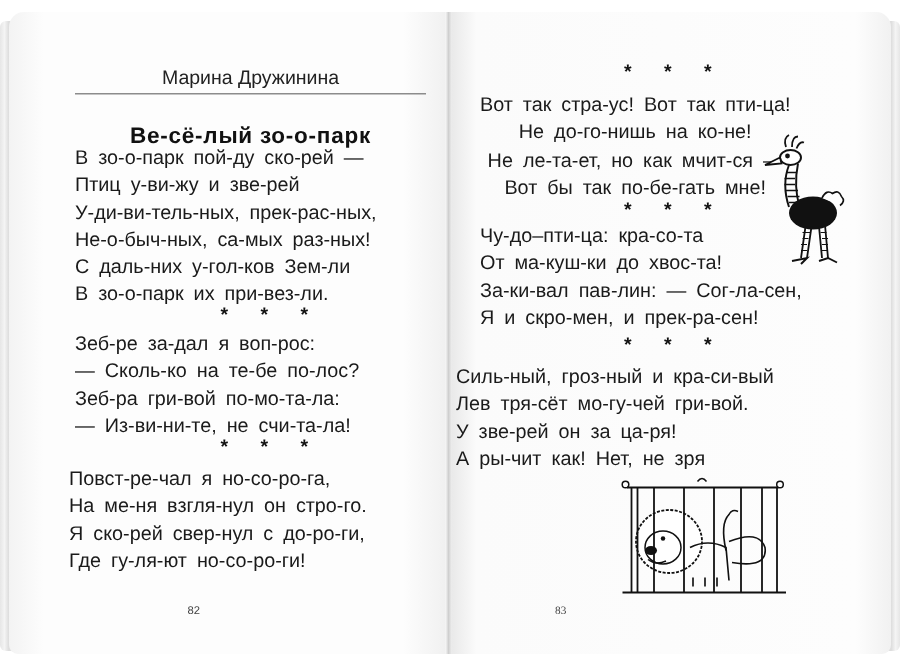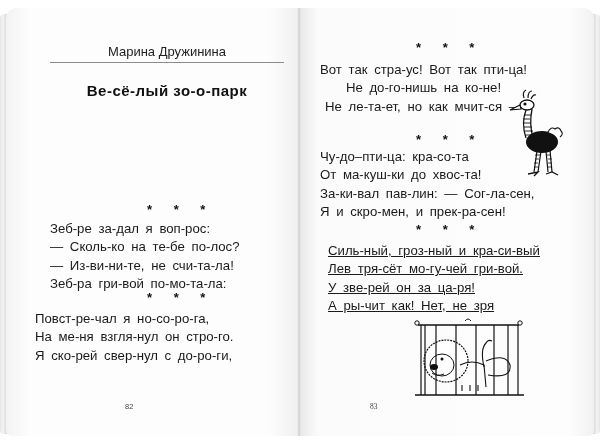--- a/index.html
+++ b/index.html
@@ -45,60 +45,70 @@
 
   <div class="page page-left"></div>
 
   <div class="page page-right"></div>
   <div class="spine"></div>
 
   <div class="author">Марина Дружинина</div>
   <div class="rule"></div>
   <div class="title">Ве-сё-лый  зо-о-парк</div>
 
+  <div class="stanza" style="left:50px; top:96px;">
+    <div>В зо-о-парк пой-ду ско-рей —</div>
+    <div>Птиц у-ви-жу и зве-рей</div>
+    <div>У-ди-ви-тель-ных, прек-рас-ных,</div>
+    <div>Не-о-быч-ных, са-мых раз-ных!</div>
+    <div>С даль-них у-гол-ков Зем-ли</div>
+    <div>В зо-о-парк их при-вез-ли.</div>
+  </div>
 
   <div class="stars" style="left:147px; top:202px;">* * *</div>
 
   <div class="stanza" style="left:50px; top:220px;">
     <div>Зеб-ре за-дал я воп-рос:</div>
     <div>— Сколь-ко на те-бе по-лос?</div>
+    <div>Зеб-ра гри-вой по-мо-та-ла:</div>
     <div>— Из-ви-ни-те, не счи-та-ла!</div>
-    <div>Зеб-ра гри-вой по-мо-та-ла:</div>
   </div>
 
   <div class="stars" style="left:147px; top:290px;">* * *</div>
 
-  <div class="stanza" style="left:35px; top:310px;">
+  <div class="stanza" style="left:46px; top:310px;">
     <div>Повст-ре-чал я но-со-ро-га,</div>
     <div>На ме-ня взгля-нул он стро-го.</div>
     <div>Я ско-рей свер-нул с до-ро-ги,</div>
+    <div>Где гу-ля-ют но-со-ро-ги!</div>
   </div>
 
   <div class="pageno" style="left:100px; top:402px;padding-left:25px;">82</div>
 
   <div class="stars" style="left:416px; top:40px;">* * *</div>
 
   <div class="stanza" style="left:320px; top:61px;text-align:center;">
     <div>Вот так стра-ус! Вот так пти-ца!</div>
     <div>Не до-го-нишь на ко-не!</div>
     <div>Не ле-та-ет, но как мчит-ся —</div>
+    <div>Вот бы так по-бе-гать мне!</div>
   </div>
 
   <div class="stars" style="left:416px; top:132px;">* * *</div>
 
   <div class="stanza" style="left:320px; top:148px;">
     <div>Чу-до–пти-ца: кра-со-та</div>
     <div>От ма-куш-ки до хвос-та!</div>
     <div>За-ки-вал пав-лин: — Сог-ла-сен,</div>
     <div>Я и скро-мен, и прек-ра-сен!</div>
   </div>
 
   <div class="stars" style="left:416px; top:222px;">* * *</div>
 
-  <div class="stanza" style="left:328px; top:242px;text-decoration:underline;">
+  <div class="stanza" style="left:304px; top:242px;">
     <div>Силь-ный, гроз-ный и кра-си-вый</div>
     <div>Лев тря-сёт мо-гу-чей гри-вой.</div>
     <div>У зве-рей он за ца-ря!</div>
     <div>А ры-чит как! Нет, не зря</div>
   </div>
 
   <div class="pageno" style="left:370px; top:402px;font-family:Liberation Serif, serif;">83</div>
 
   <svg class="illus" style="left:504px; top:88px;" width="60" height="90" viewBox="0 0 60 90">
 

